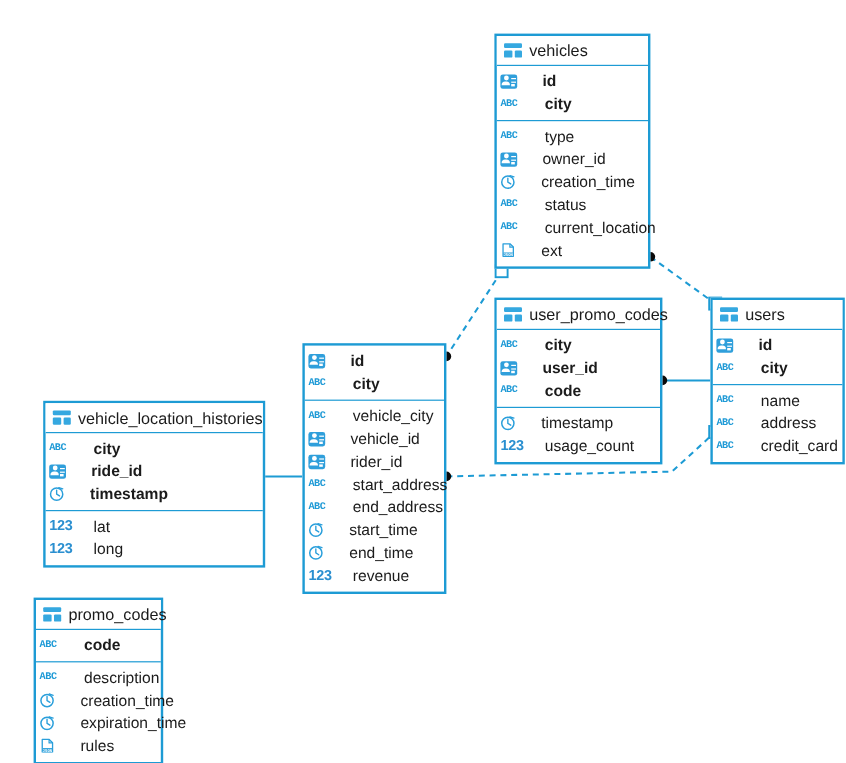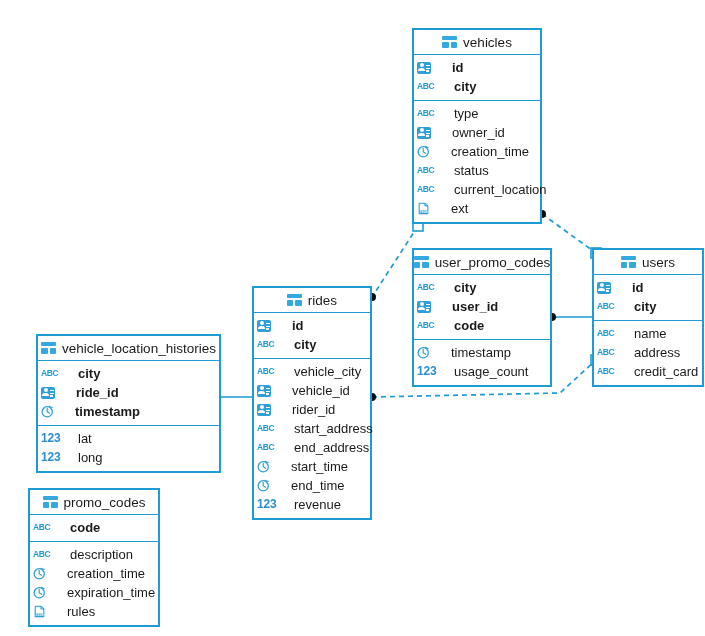--- a/index.html
+++ b/index.html
@@ -12,21 +12,21 @@
   #edges{position:absolute;left:0;top:0;width:705px;height:636px;pointer-events:none;}
 
   .table-node{
     position:absolute;
     background:#ffffff;
     border:2px solid #1d9bd4;
     box-sizing:border-box;
     z-index:2;
   }
   .tbl-header{
-    display:flex;align-items:center;justify-content:center;gap:6px;
+    display:flex;align-items:center;gap:6px;
     height:25px;
     border-bottom:1.5px solid #1d9bd4;
     background:#ffffff;
     padding:0 6px;
     box-sizing:border-box;
   }
   .tbl-title{
     font-size:13.5px;color:#1b1b1b;white-space:nowrap;
   }
   .tbl-section{padding:3px 0 4px 0;}
@@ -51,21 +51,21 @@
   .ic-id{width:14px;height:12px;background:#2f9fdb;border-radius:2px;}
   .ic-id i{position:absolute;background:#ffffff;display:block;}
   .ic-id .head{left:2.5px;top:1.7px;width:4px;height:4px;border-radius:50%;}
   .ic-id .body{left:1.3px;top:6.6px;width:6.4px;height:3.4px;border-radius:3px 3px 0 0;}
   .ic-id .l1{left:9.2px;top:3px;width:3.6px;height:1.4px;}
   .ic-id .l2{left:9.2px;top:6px;width:3.6px;height:1.4px;}
   .ic-id .l3{left:9.2px;top:8.8px;width:2.4px;height:1.4px;}
 
   .ic-abc{
     width:16px;height:11px;color:#1f9ad6;
-    font-family:Liberation Sans, sans-serif;
+    font-family:Liberation Mono, monospace;
     font-size:8.5px;font-weight:bold;line-height:11px;
     letter-spacing:-0.4px;text-align:left;
   }
   .ic-123{
     width:16px;height:11px;color:#2a8fd0;
     font-family:"Liberation Sans", sans-serif;
     font-size:12px;font-weight:bold;line-height:11px;
     letter-spacing:-0.2px;text-align:left;
   }
 
@@ -257,28 +257,20 @@
           <span class="ic ic-abc">ABC</span>
           <span class="row-label">address</span>
         </div>
         <div class="row">
           <span class="ic ic-abc">ABC</span>
           <span class="row-label">credit_card</span>
         </div>
       </div>
     </div>
     <div class="table-node" style="left: 252px; top: 286px; width: 120px;">
-      <div class="tbl-header">
-        <span class="ic ic-table">
-          <i class="t-top"></i>
-          <i class="t-a"></i>
-          <i class="t-b"></i>
-        </span>
-        <span class="tbl-title">rides</span>
-      </div>
       <div class="tbl-section pk">
         <div class="row bold">
           <span class="ic ic-id">
             <i class="head"></i>
             <i class="body"></i>
             <i class="l1"></i>
             <i class="l2"></i>
             <i class="l3"></i>
           </span>
           <span class="row-label">id</span>
@@ -386,21 +378,21 @@
         <div class="row">
           <span class="ic ic-123">123</span>
           <span class="row-label">lat</span>
         </div>
         <div class="row">
           <span class="ic ic-123">123</span>
           <span class="row-label">long</span>
         </div>
       </div>
     </div>
-    <div class="table-node" style="left: 28px; top: 488px; width: 132px;">
+    <div class="table-node" style="left: 28px; top: 498px; width: 108px;">
       <div class="tbl-header">
         <span class="ic ic-table">
           <i class="t-top"></i>
           <i class="t-a"></i>
           <i class="t-b"></i>
         </span>
         <span class="tbl-title">promo_codes</span>
       </div>
       <div class="tbl-section pk">
         <div class="row bold">

